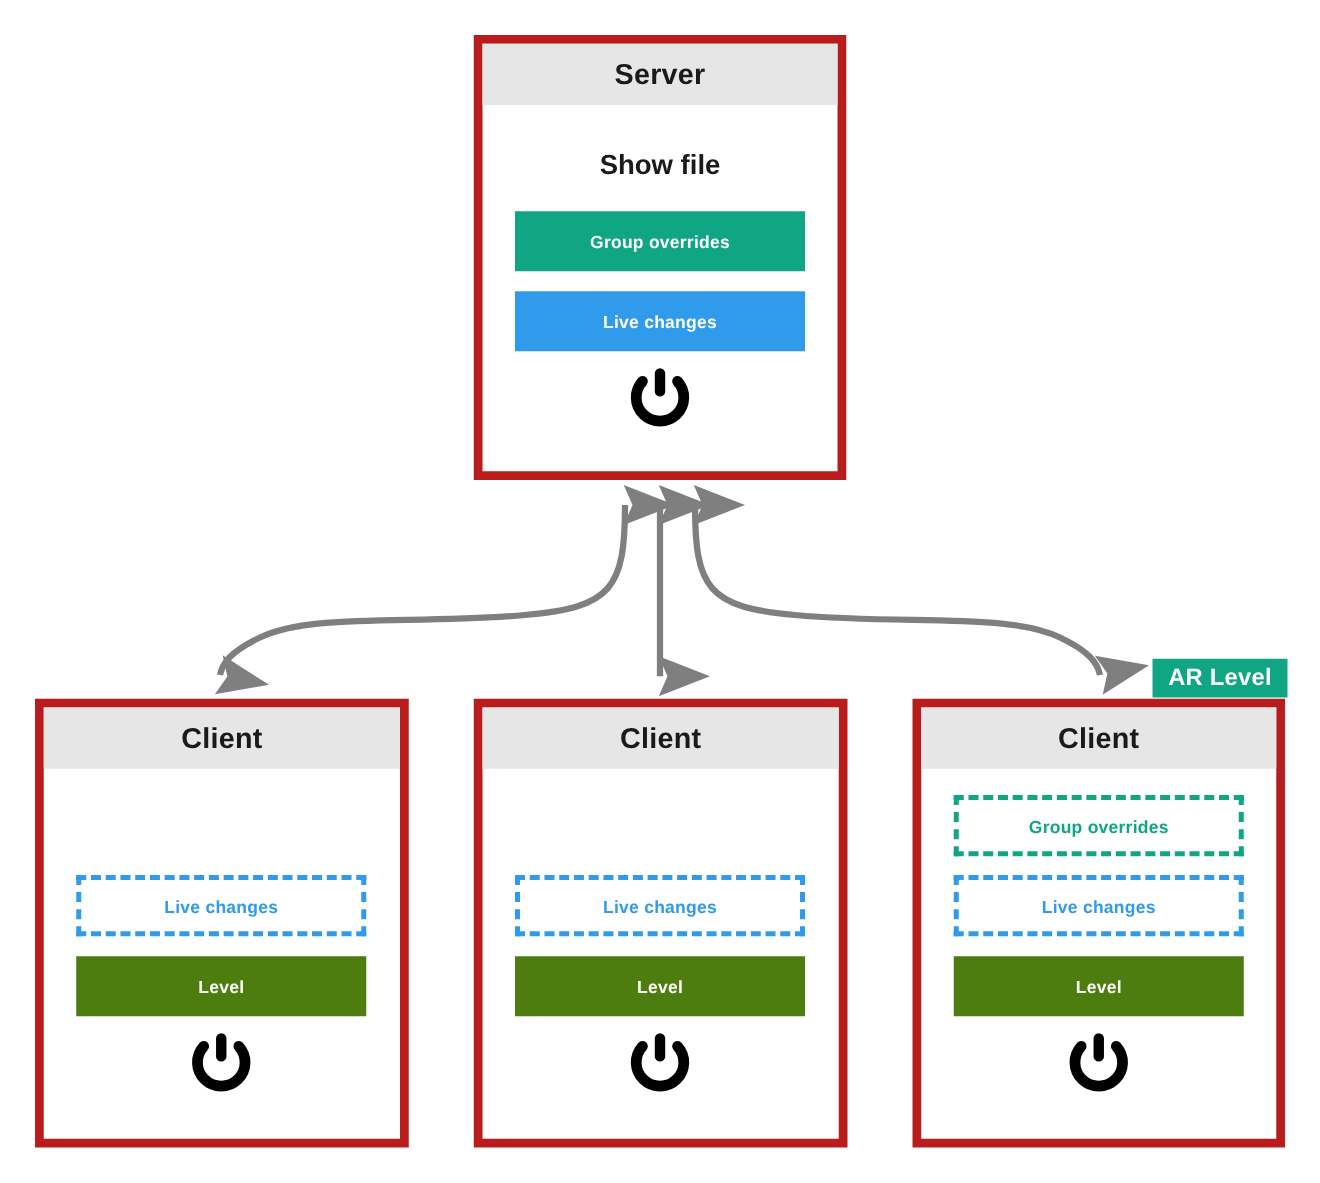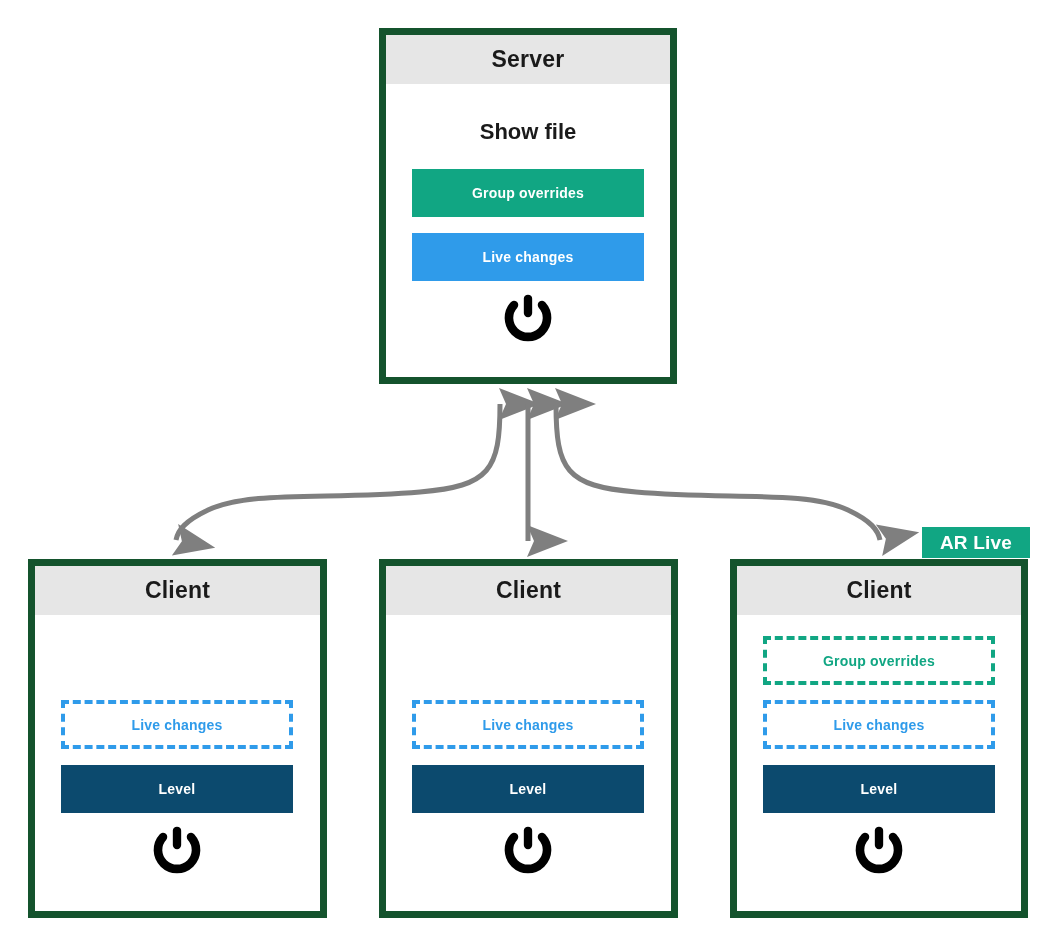--- a/index.html
+++ b/index.html
@@ -15,21 +15,21 @@
     width: 1056px;
     height: 946px;
     background: #ffffff;
     overflow: hidden;
   }
 
   
   .node {
     position: absolute;
     box-sizing: border-box;
-    border: 7px solid #14532d;
+    border: 7px solid #b91c1c;
     background: #ffffff;
   }
   .node-header {
     height: 49px;
     background: #e6e6e6;
     display: flex;
     align-items: center;
     justify-content: center;
   }
   .node-title {
@@ -66,21 +66,21 @@
   }
   .chip-solid-green {
     background: #11a683;
     color: #ffffff;
   }
   .chip-solid-blue {
     background: #2f9bea;
     color: #ffffff;
   }
   .chip-solid-orange {
-    background: #0c4a6e;
+    background: #4d7c0f;
     color: #ffffff;
   }
   .chip-dashed-blue {
     border: 4px dashed #2f9bea;
     color: #2f9bea;
     background: transparent;
   }
   .chip-dashed-green {
     border: 4px dashed #11a683;
     color: #11a683;
@@ -190,21 +190,21 @@
 
       <div class="power-icon" style="left:113px; top:208px; width:58px; height:58px;">
         <svg viewBox="0 0 64 64" width="58" height="58" aria-hidden="true">
           <path d="M16.5 15.5 A 21 21 0 1 0 47.5 15.5" fill="none" stroke="#000000" stroke-width="9.5" stroke-linecap="round"></path>
           <rect x="27.4" y="4" width="9.2" height="25" rx="4.6" fill="#000000"></rect>
         </svg>
       </div>
     </div>
   </div>
 
-  <div class="badge" style="left:922px; top:527px; width:108px; height:31px;">AR Live</div>
+  <div class="badge" style="left:922px; top:527px; width:108px; height:31px;">AR Level</div>
 
   <div class="node" style="left:730px; top:559px; width:298px; height:359px;">
     <div class="node-header">
       <span class="node-title">Client</span>
     </div>
     <div class="node-body">
 
       <div class="chip chip-dashed-green" style="left:26px; top:21px; width:232px; height:49px;">Group overrides</div>
 
       <div class="chip chip-dashed-blue" style="left:26px; top:85px; width:232px; height:49px;">Live changes</div>

